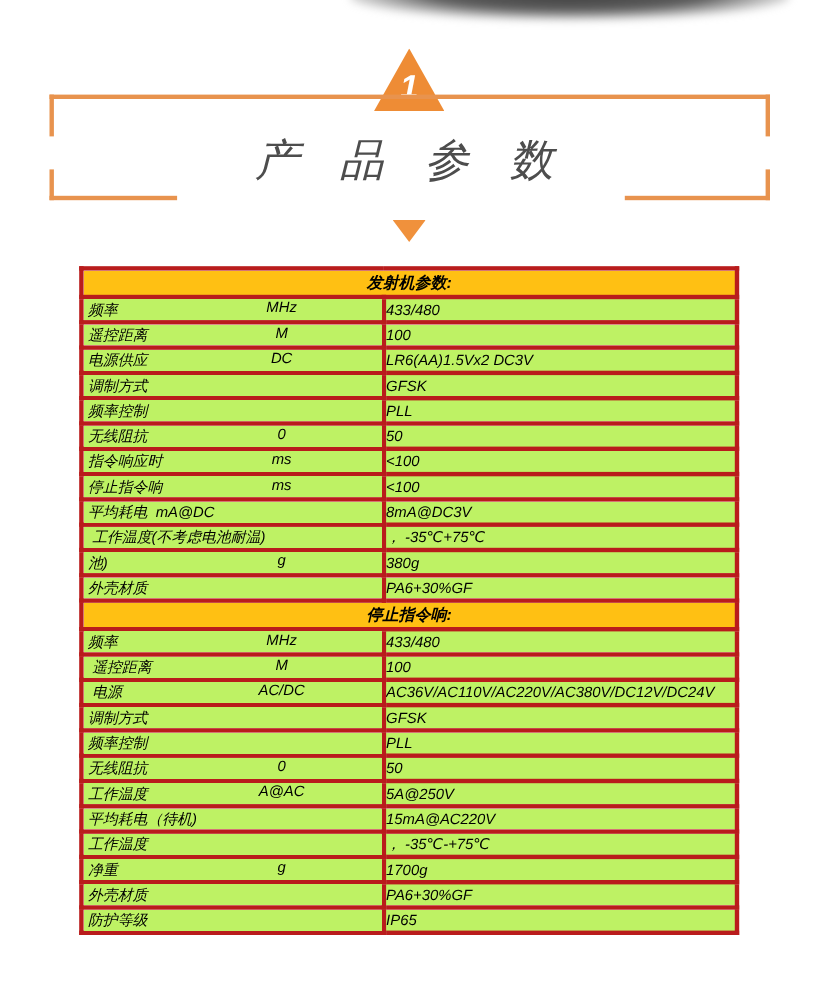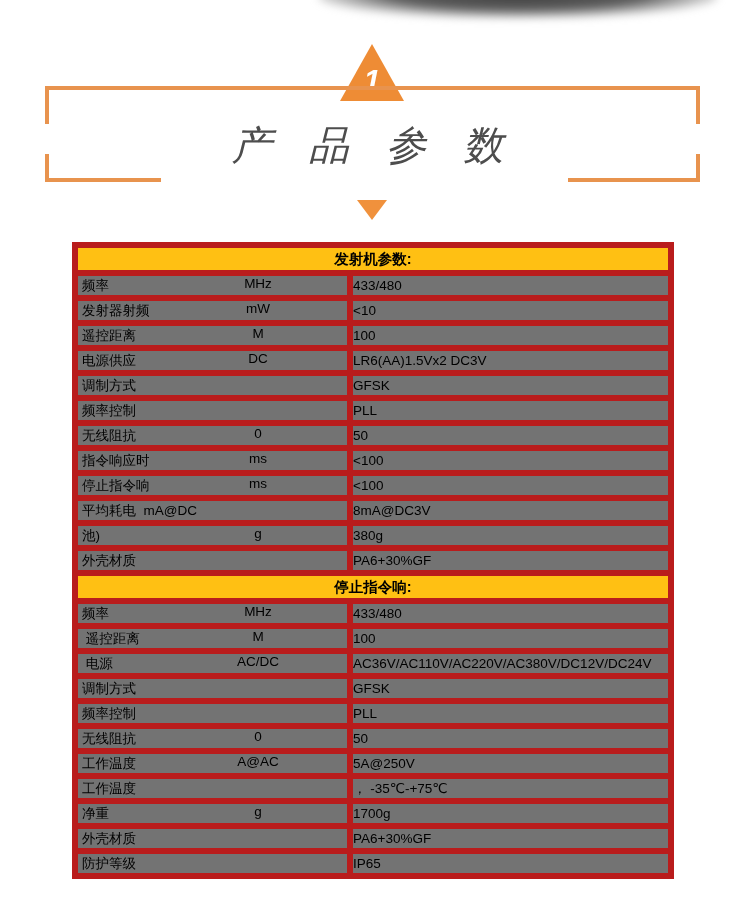--- a/index.html
+++ b/index.html
@@ -53,31 +53,31 @@
   }
   
   table.spec{
     position:absolute;left:72px;top:242px;
     width:596px;
     border-collapse:collapse;
     table-layout:fixed;
     font-size:13.5px;
   }
   table.spec th,table.spec td{
-    border:6px solid #b91c1c;
+    border:4px solid #b91c1c;
     padding:0;
-    overflow:hidden;white-space:nowrap;
+    overflow:hidden;white-space:nowrap;font-style:italic;
   }
   table.spec th{
     background:#ffc013;
     height:22px;
     font-size:14.5px;font-weight:bold;color:#000;
     text-align:center;
   }
-  table.spec td{height:19px;background:#737373;}
+  table.spec td{height:19px;background:#bef264;}
   td.c-name{position:relative;}
   td.c-name .nm{
     display:inline-block;padding-left:4px;white-space:pre;
   }
   td.c-name .un{
     position:absolute;left:125px;top:0;width:110px;height:100%;
     text-align:center;white-space:pre;
   }
   td.c-val{padding-left:5px;}
 </style>
@@ -113,24 +113,20 @@
       <tr>
         <th colspan="2">发射机参数:</th>
       </tr>
     </tbody>
     <tbody>
         <tr>
           <td class="c-name"><span class="nm">频率</span><span class="un">MHz</span></td>
           <td class="c-val">433/480</td>
         </tr>
         <tr>
-          <td class="c-name"><span class="nm">发射器射频</span><span class="un">mW</span></td>
-          <td class="c-val">&lt;10</td>
-        </tr>
-        <tr>
           <td class="c-name"><span class="nm">遥控距离</span><span class="un">M</span></td>
           <td class="c-val">100</td>
         </tr>
         <tr>
           <td class="c-name"><span class="nm">电源供应</span><span class="un">DC</span></td>
           <td class="c-val">LR6(AA)1.5Vx2 DC3V</td>
         </tr>
         <tr>
           <td class="c-name"><span class="nm">调制方式</span><span class="un"></span></td>
           <td class="c-val">GFSK</td>
@@ -147,20 +143,24 @@
           <td class="c-name"><span class="nm">指令响应时</span><span class="un">ms</span></td>
           <td class="c-val">&lt;100</td>
         </tr>
         <tr>
           <td class="c-name"><span class="nm">停止指令响</span><span class="un">ms</span></td>
           <td class="c-val">&lt;100</td>
         </tr>
         <tr>
           <td class="c-name"><span class="nm">平均耗电  mA@DC</span><span class="un"></span></td>
           <td class="c-val">8mA@DC3V</td>
+        </tr>
+        <tr>
+          <td class="c-name"><span class="nm"> 工作温度(不考虑电池耐温)</span><span class="un"></span></td>
+          <td class="c-val">， -35℃+75℃</td>
         </tr>
         <tr>
           <td class="c-name"><span class="nm">池)</span><span class="un">g</span></td>
           <td class="c-val">380g</td>
         </tr>
         <tr>
           <td class="c-name"><span class="nm">外壳材质</span><span class="un"></span></td>
           <td class="c-val">PA6+30%GF</td>
         </tr>
       </tbody>
@@ -192,20 +192,24 @@
         </tr>
         <tr>
           <td class="c-name"><span class="nm">无线阻抗</span><span class="un">0</span></td>
           <td class="c-val">50</td>
         </tr>
         <tr>
           <td class="c-name"><span class="nm">工作温度</span><span class="un">A@AC</span></td>
           <td class="c-val">5A@250V</td>
         </tr>
         <tr>
+          <td class="c-name"><span class="nm">平均耗电（待机)</span><span class="un"></span></td>
+          <td class="c-val">15mA@AC220V</td>
+        </tr>
+        <tr>
           <td class="c-name"><span class="nm">工作温度</span><span class="un"></span></td>
           <td class="c-val">， -35℃-+75℃</td>
         </tr>
         <tr>
           <td class="c-name"><span class="nm">净重</span><span class="un">g</span></td>
           <td class="c-val">1700g</td>
         </tr>
         <tr>
           <td class="c-name"><span class="nm">外壳材质</span><span class="un"></span></td>
           <td class="c-val">PA6+30%GF</td>

